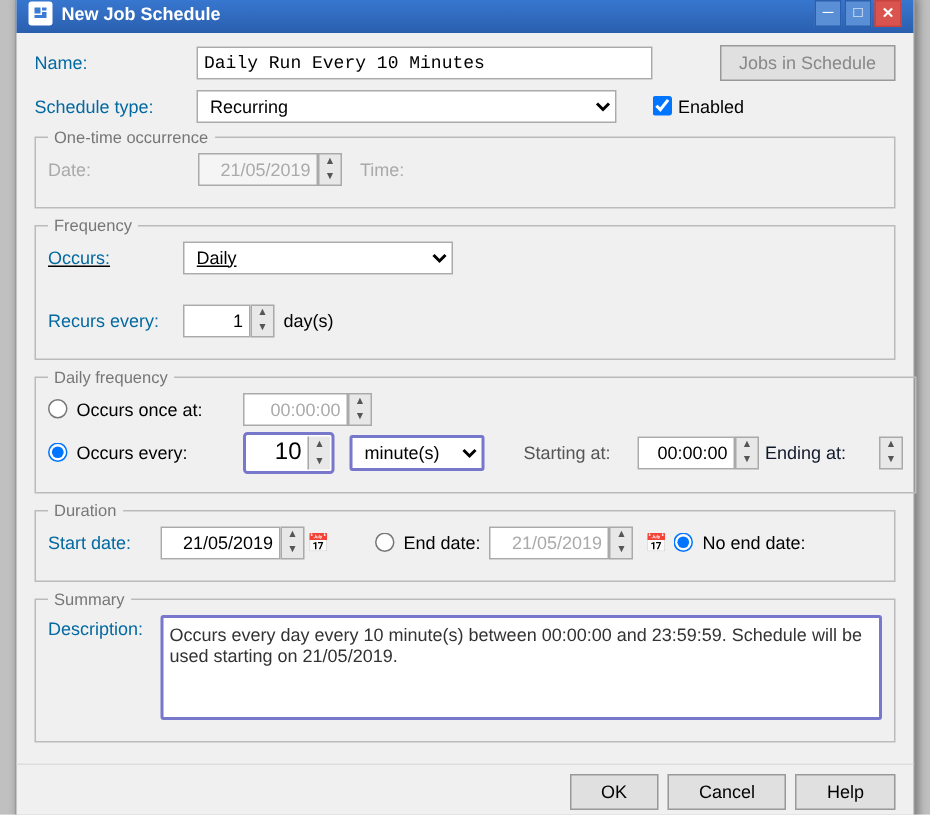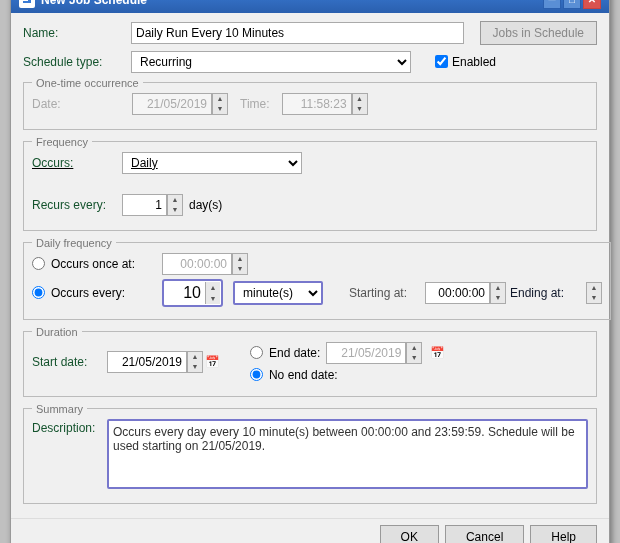--- a/index.html
+++ b/index.html
@@ -67,33 +67,34 @@
     .content {
       padding: 8px 12px 8px 12px;
     }
     .row {
       display: flex;
       align-items: center;
       margin-bottom: 6px;
     }
     .label {
       min-width: 100px;
-      color: #14532d;
+      color: #0369a1;
       font-size: 12px;
     }
     input[type="text"], .text-input {
       height: 22px;
       border: 1px solid #aaa;
       background: white;
       padding: 1px 4px;
       font-size: 12px;
       outline: none;
     }
     .name-input {
-      width: 333px;
+      width: 304px;
+      font-family: Liberation Mono, monospace;
     }
     .jobs-btn {
       margin-left: auto;
       padding: 3px 12px;
       background: #e0e0e0;
       border: 1px solid #999;
       font-size: 12px;
       cursor: pointer;
       color: #888;
       height: 24px;
@@ -291,27 +292,20 @@
       <div class="row">
         <span class="label" style="color:#aaa;">Date:</span>
         <div class="spin-input">
           <input type="text" style="width: 80px; border: 1px solid rgb(170, 170, 170); height: 22px; color: rgb(170, 170, 170); background: rgb(245, 245, 245);" value="21/05/2019" readonly="">
           <div class="spin-arrows" style="color:#aaa;">
             <div class="spin-up">▲</div>
             <div class="spin-down">▼</div>
           </div>
         </div>
         <span style="margin: 0 12px; color:#aaa;">Time:</span>
-        <div class="spin-input">
-          <input type="text" style="width: 70px; border: 1px solid rgb(170, 170, 170); height: 22px; color: rgb(170, 170, 170); background: rgb(245, 245, 245);" value="11:58:23" readonly="">
-          <div class="spin-arrows" style="color:#aaa;">
-            <div class="spin-up">▲</div>
-            <div class="spin-down">▼</div>
-          </div>
-        </div>
       </div>
     </fieldset>
 
     <fieldset class="fieldset-like">
       <legend>Frequency</legend>
       <div class="row" style="margin-bottom:20px;text-decoration:underline;">
         <span class="label" style="min-width:90px;">Occurs:</span>
         <select class="select-box" style="width:180px;">
           <option>Daily</option>
           <option>Weekly</option>
@@ -394,21 +388,21 @@
         <div class="spin-input">
           <input type="text" style="width: 80px; border: 1px solid rgb(170, 170, 170); height: 22px;" value="21/05/2019">
           <div class="spin-arrows">
             <div class="spin-up">▲</div>
             <div class="spin-down">▼</div>
           </div>
         </div>
 
         <span style="margin-left:2px;margin-right:30px;cursor:pointer;">📅</span>
 
-        <div style="display:flex;flex-direction:column;gap:4px;">
+        <div style="display:flex;flex-direction:row;gap:4px;">
           <div style="display:flex;align-items:center;gap:6px;">
             <input type="radio" name="end_type" id="end_date" style="">
             <label for="end_date">End date:</label>
             <div class="spin-input">
               <input type="text" style="width: 80px; border: 1px solid rgb(170, 170, 170); height: 22px; color: rgb(170, 170, 170);" value="21/05/2019">
               <div class="spin-arrows" style="color:#aaa;">
                 <div class="spin-up">▲</div>
                 <div class="spin-down">▼</div>
               </div>
             </div>

